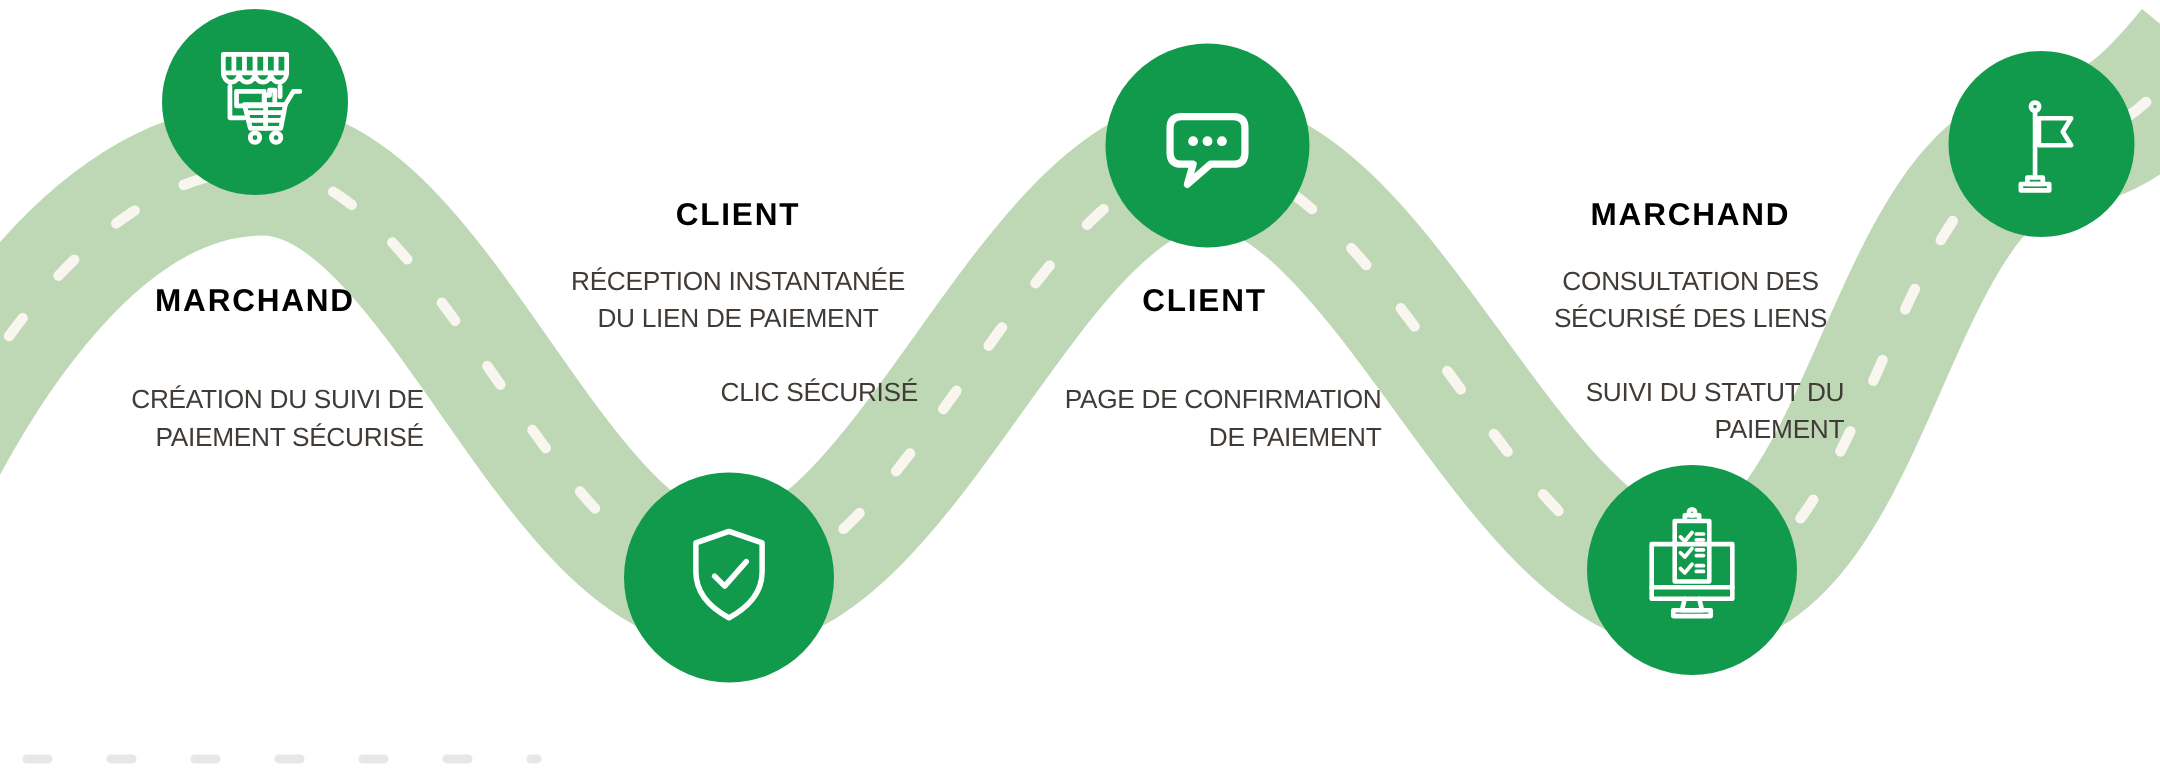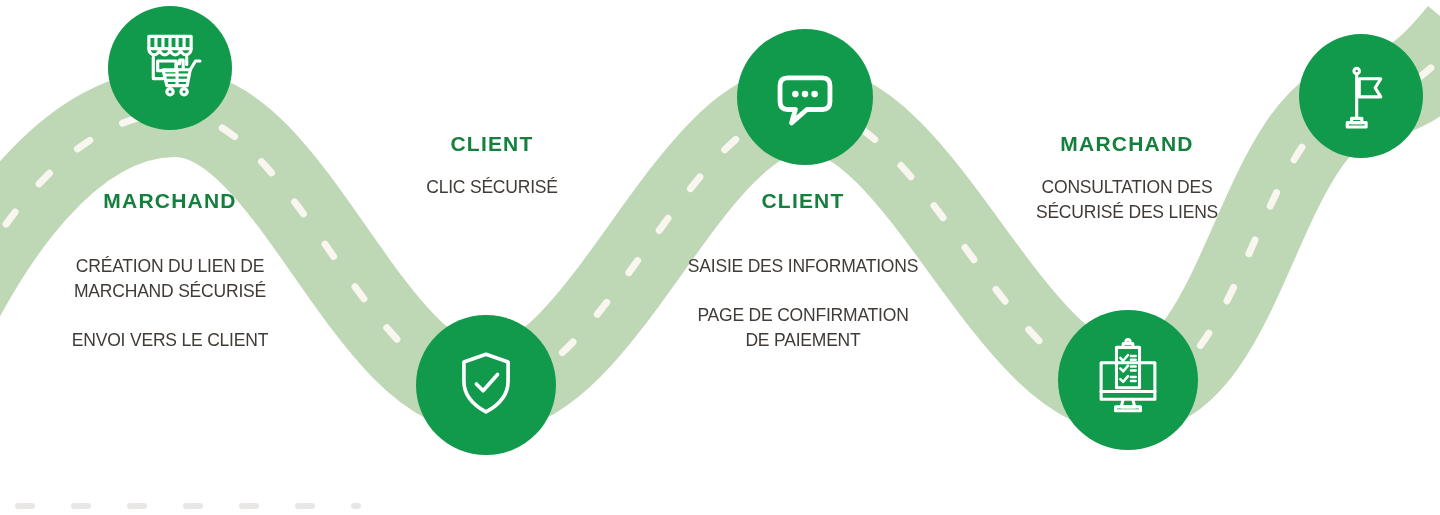--- a/index.html
+++ b/index.html
@@ -11,29 +11,29 @@
   svg.road{position:absolute;left:0;top:0;display:block;}
   .node{
     position:absolute;border-radius:50%;background:#119a4b;
     display:flex;align-items:center;justify-content:center;
   }
   .node svg{display:block;}
   .label{
     position:absolute;transform:translateX(-50%);text-align:center;color:#403b36;
   }
   .label .actor{
-    color:#15803d;font-weight:bold;font-size:21px;line-height:22px;
+    color:#000000;font-weight:bold;font-size:21px;line-height:22px;
     letter-spacing:1.2px;margin:0;
   }
   .label.gap-large .actor{margin-bottom:42px;}
   .label.gap-small .actor{margin-bottom:20px;}
   .label p{
     font-size:17.5px;line-height:25px;margin:0 0 24px;letter-spacing:-0.2px;
   }
-  .label p:last-child{margin-bottom:0;}
+  .label p:last-child{margin-bottom:0;text-align:right;}
 </style>
 </head>
 <body>
 
 <div class="stage">
 
   <svg class="road" width="1440" height="515" viewBox="0 0 1440 515">
     <path d="M -70 360 C -15 235, 70 113, 175 113
              C 292 113, 368 390, 486 390
              C 604 390, 688 108, 805 108
@@ -105,33 +105,33 @@
       <circle cx="45" cy="21" r="3.2"></circle>
       <path d="M45 25 V76"></path>
       <path d="M48 30 H73 L66.5 40.5 L73 51 H48 Z"></path>
       <path d="M39 76 H51 V81 H39 Z"></path>
       <path d="M34 81 H56 V86 H34 Z"></path>
     </svg>
   </div>
 
   <div class="label gap-large" style="left:170px;top:190px;width:225px">
     <h3 class="actor">MARCHAND</h3>
-    <p>CRÉATION DU LIEN DE MARCHAND SÉCURISÉ</p>
-    <p>ENVOI VERS LE CLIENT</p>
+    <p>CRÉATION DU SUIVI DE PAIEMENT SÉCURISÉ</p>
   </div>
 
   <div class="label gap-small" style="left:492px;top:133px;width:240px">
     <h3 class="actor">CLIENT</h3>
+    <p>RÉCEPTION INSTANTANÉE DU LIEN DE PAIEMENT</p>
     <p>CLIC SÉCURISÉ</p>
   </div>
 
   <div class="label gap-large" style="left:803px;top:190px;width:236px">
     <h3 class="actor">CLIENT</h3>
-    <p>SAISIE DES INFORMATIONS</p>
     <p>PAGE DE CONFIRMATION DE PAIEMENT</p>
   </div>
 
   <div class="label gap-small" style="left:1127px;top:133px;width:205px">
     <h3 class="actor">MARCHAND</h3>
     <p>CONSULTATION DES SÉCURISÉ DES LIENS</p>
+    <p>SUIVI DU STATUT DU PAIEMENT</p>
   </div>
 
 </div>
 
 </body></html>

